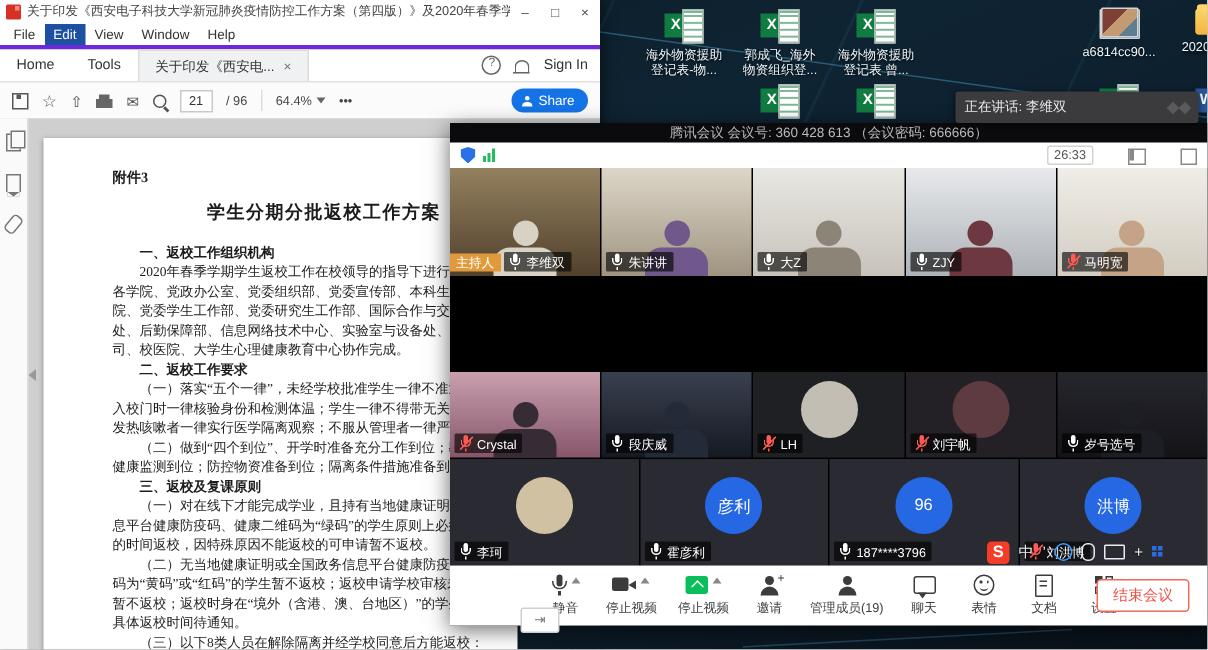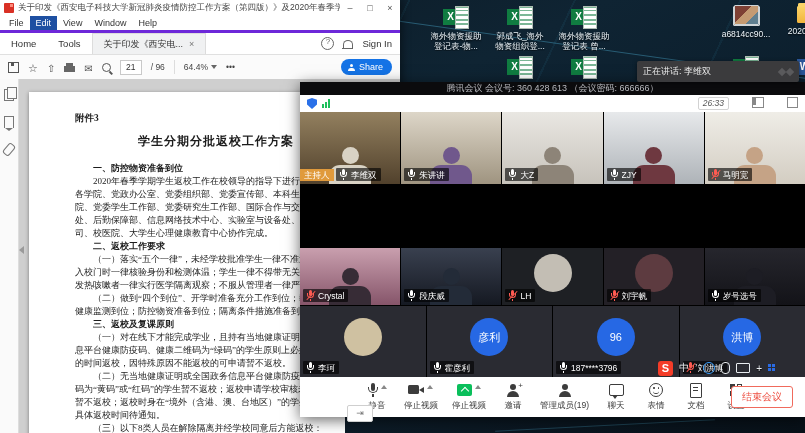--- a/index.html
+++ b/index.html
@@ -94,21 +94,21 @@
   .desk-patch::after{content:'';position:absolute;left:150px;top:8px;width:220px;height:1px;background:rgba(90,200,240,.25);transform:rotate(-3deg);}
 
   
   .meet{position:absolute;left:300px;top:82px;width:505px;height:335px;background:#000;z-index:3;box-shadow:0 3px 14px rgba(0,0,0,.6);}
   .meet-titlebar{height:13px;background:#0b0b0d;text-align:center;font-size:9px;line-height:13px;color:#b9babf;}
   .meet-infobar{height:17px;background:#fff;display:flex;align-items:center;padding:0 7px;gap:5px;}
   .ic-shield{width:10px;height:11px;background:#2a70e8;clip-path:polygon(50% 0,100% 15%,100% 58%,50% 100%,0 58%,0 15%);position:relative;}
   .ic-signal{display:flex;align-items:flex-end;gap:1px;height:9px;}
   .ic-signal i{width:2px;background:#1fc05c;display:block;}
   .ic-signal i:nth-child(1){height:4px;}.ic-signal i:nth-child(2){height:6px;}.ic-signal i:nth-child(3){height:9px;}
-  .meet-info-right{margin-left:auto;display:flex;align-items:flex-start;gap:23px;font-style:italic;}
+  .meet-info-right{margin-left:auto;display:flex;align-items:flex-end;gap:23px;}
   .timer{border:1px solid #d2d2d2;border-radius:2px;font-size:8.5px;color:#555;padding:0 4px;line-height:11px;}
   .ic-layout{width:10px;height:9px;border:1px solid #888;position:relative;}
   .ic-layout::after{content:'';position:absolute;left:0;top:0;width:3px;height:7px;background:#888;}
   .ic-fullscr{width:9px;height:9px;border:1px solid #888;position:relative;background:
     linear-gradient(#fff,#fff) center/5px 11px no-repeat,linear-gradient(#fff,#fff) center/11px 5px no-repeat;}
   .meet-grid{position:absolute;top:30px;left:0;right:0;bottom:40px;background:#000;display:flex;flex-direction:column;gap:1px;}
   .vrow{display:flex;gap:1px;}
   .tile{position:relative;flex:1;overflow:hidden;background:#1d1e22;}
   .sil{position:absolute;left:50%;bottom:-5px;transform:translateX(-50%);display:flex;flex-direction:column;align-items:center;}
   .sil .head{width:17px;height:17px;border-radius:50%;}
@@ -324,21 +324,21 @@
       <div class="pdf-rail">
         <span class="rl-pages"></span>
         <span class="rl-bookmark"></span>
         <span class="rl-clip"></span>
       </div>
       <div class="pdf-content">
         <div class="pdf-page">
           <div class="doc-attach">附件3</div>
           <div class="doc-title">学生分期分批返校工作方案</div>
           <div id="doc-paragraphs">
-              <p class="doc-p heading">一、防控物资准备到位</p>
+              <p class="doc-p heading">一、返校工作组织机构</p>
               <p class="doc-p">2020年春季学期学生返校工作在校领导的指导下进行，由各书院、各学院、党政办公室、党委组织部、党委宣传部、本科生院、研究生院、党委学生工作部、党委研究生工作部、国际合作与交流部、保卫处、后勤保障部、信息网络技术中心、实验室与设备处、资产经营公司、校医院、大学生心理健康教育中心协作完成。</p>
               <p class="doc-p heading">二、返校工作要求</p>
               <p class="doc-p">（一）落实“五个一律”，未经学校批准学生一律不准返校；学生进入校门时一律核验身份和检测体温；学生一律不得带无关人员入校；对发热咳嗽者一律实行医学隔离观察；不服从管理者一律严肃处理。</p>
               <p class="doc-p">（二）做到“四个到位”、开学时准备充分工作到位；教职工及学生健康监测到位；防控物资准备到位；隔离条件措施准备到位。</p>
               <p class="doc-p heading">三、返校及复课原则</p>
               <p class="doc-p">（一）对在线下才能完成学业，且持有当地健康证明或全国政务信息平台健康防疫码、健康二维码为“绿码”的学生原则上必须按学校规定的时间返校，因特殊原因不能返校的可申请暂不返校。</p>
               <p class="doc-p">（二）无当地健康证明或全国政务信息平台健康防疫码、健康二维码为“黄码”或“红码”的学生暂不返校；返校申请学校审核未通过的学生暂不返校；返校时身在“境外（含港、澳、台地区）”的学生暂不返校，具体返校时间待通知。</p>
               <p class="doc-p">（三）以下8类人员在解除隔离并经学校同意后方能返校：</p>
             </div>
         </div>

